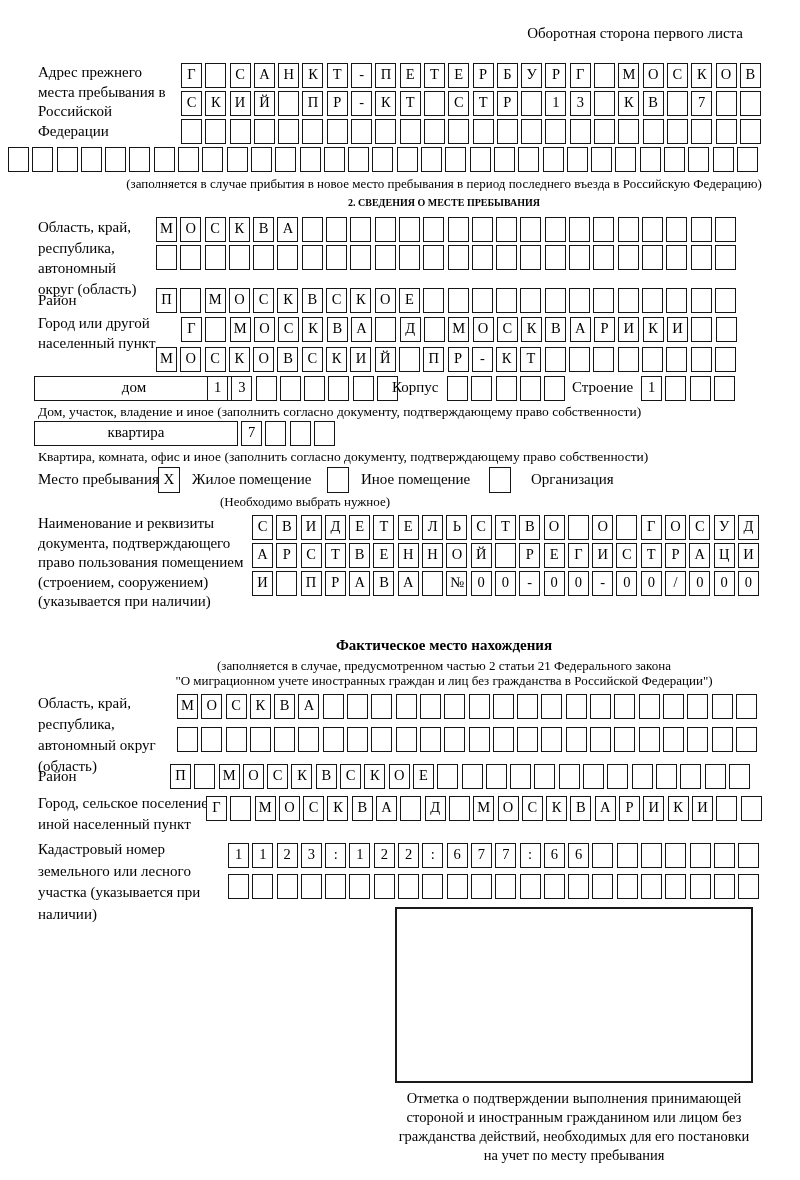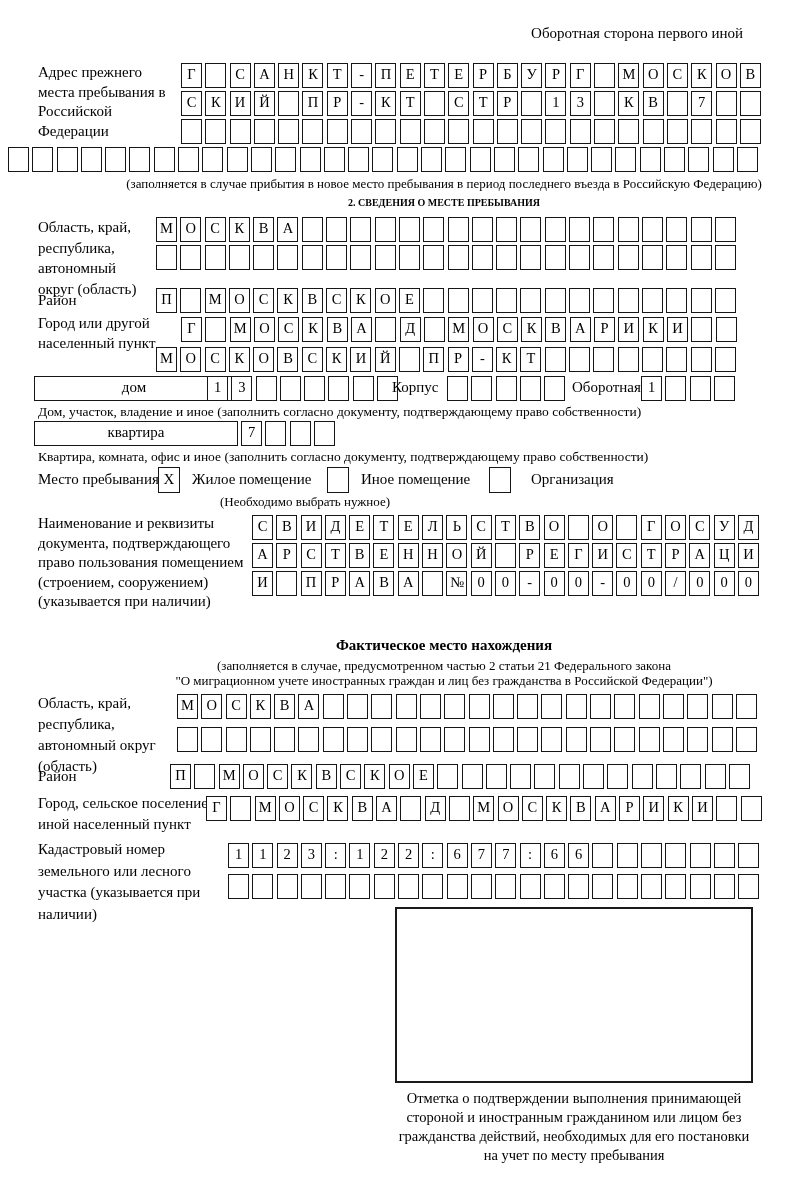--- a/index.html
+++ b/index.html
@@ -30,21 +30,21 @@
     font-size:15px;line-height:22px;
   }
   .bigbox{position:absolute;border:2px solid #1a1a1a;background:#fff;box-sizing:border-box;}
   .fullw{left:8px;width:800px;padding-left:36px;}
 </style>
 </head>
 <body>
 
 <div id="page">
 
-  <div class="abs lbl" style="top:24px;right:57px;">Оборотная сторона первого иной</div>
+  <div class="abs lbl" style="top:24px;right:57px;">Оборотная сторона первого листа</div>
 
   <div class="abs lbl" style="left:38px;top:63px;width:142px;">Адрес прежнего места пребывания в Российской Федерации</div>
   <div class="boxrow" style="left:181px;top:63px;"><span class="cell">Г</span><span class="cell"></span><span class="cell">С</span><span class="cell">А</span><span class="cell">Н</span><span class="cell">К</span><span class="cell">Т</span><span class="cell">-</span><span class="cell">П</span><span class="cell">Е</span><span class="cell">Т</span><span class="cell">Е</span><span class="cell">Р</span><span class="cell">Б</span><span class="cell">У</span><span class="cell">Р</span><span class="cell">Г</span><span class="cell"></span><span class="cell">М</span><span class="cell">О</span><span class="cell">С</span><span class="cell">К</span><span class="cell">О</span><span class="cell">В</span></div>
   <div class="boxrow" style="left:181px;top:91px;"><span class="cell">С</span><span class="cell">К</span><span class="cell">И</span><span class="cell">Й</span><span class="cell"></span><span class="cell">П</span><span class="cell">Р</span><span class="cell">-</span><span class="cell">К</span><span class="cell">Т</span><span class="cell"></span><span class="cell">С</span><span class="cell">Т</span><span class="cell">Р</span><span class="cell"></span><span class="cell">1</span><span class="cell">3</span><span class="cell"></span><span class="cell">К</span><span class="cell">В</span><span class="cell"></span><span class="cell">7</span><span class="cell"></span><span class="cell"></span></div>
   <div class="boxrow" style="left:181px;top:119px;"><span class="cell"></span><span class="cell"></span><span class="cell"></span><span class="cell"></span><span class="cell"></span><span class="cell"></span><span class="cell"></span><span class="cell"></span><span class="cell"></span><span class="cell"></span><span class="cell"></span><span class="cell"></span><span class="cell"></span><span class="cell"></span><span class="cell"></span><span class="cell"></span><span class="cell"></span><span class="cell"></span><span class="cell"></span><span class="cell"></span><span class="cell"></span><span class="cell"></span><span class="cell"></span><span class="cell"></span></div>
   <div class="boxrow" style="left:8px;top:147px;"><span class="cell"></span><span class="cell"></span><span class="cell"></span><span class="cell"></span><span class="cell"></span><span class="cell"></span><span class="cell"></span><span class="cell"></span><span class="cell"></span><span class="cell"></span><span class="cell"></span><span class="cell"></span><span class="cell"></span><span class="cell"></span><span class="cell"></span><span class="cell"></span><span class="cell"></span><span class="cell"></span><span class="cell"></span><span class="cell"></span><span class="cell"></span><span class="cell"></span><span class="cell"></span><span class="cell"></span><span class="cell"></span><span class="cell"></span><span class="cell"></span><span class="cell"></span><span class="cell"></span><span class="cell"></span><span class="cell"></span></div>
   <div class="abs cap center fullw" style="top:177px;">(заполняется в случае прибытия в новое место пребывания в период последнего въезда в Российскую Федерацию)</div>
 
   <div class="abs bold center fullw" style="top:197px;font-size:10px;">2. СВЕДЕНИЯ О МЕСТЕ ПРЕБЫВАНИЯ</div>
 
@@ -58,21 +58,21 @@
   <div class="abs lbl" style="left:38px;top:313px;width:150px;line-height:20px;">Город или другой населенный пункт</div>
   <div class="boxrow" style="left:181px;top:317px;"><span class="cell">Г</span><span class="cell"></span><span class="cell">М</span><span class="cell">О</span><span class="cell">С</span><span class="cell">К</span><span class="cell">В</span><span class="cell">А</span><span class="cell"></span><span class="cell">Д</span><span class="cell"></span><span class="cell">М</span><span class="cell">О</span><span class="cell">С</span><span class="cell">К</span><span class="cell">В</span><span class="cell">А</span><span class="cell">Р</span><span class="cell">И</span><span class="cell">К</span><span class="cell">И</span><span class="cell"></span><span class="cell"></span></div>
 
   <div class="abs lbl" style="left:38px;top:349px;margin-top:34px;">Улица</div>
   <div class="boxrow" style="left:156px;top:347px;"><span class="cell">М</span><span class="cell">О</span><span class="cell">С</span><span class="cell">К</span><span class="cell">О</span><span class="cell">В</span><span class="cell">С</span><span class="cell">К</span><span class="cell">И</span><span class="cell">Й</span><span class="cell"></span><span class="cell">П</span><span class="cell">Р</span><span class="cell">-</span><span class="cell">К</span><span class="cell">Т</span><span class="cell"></span><span class="cell"></span><span class="cell"></span><span class="cell"></span><span class="cell"></span><span class="cell"></span><span class="cell"></span><span class="cell"></span></div>
 
   <div class="widebox" style="left:34px;top:376px;width:200px;">дом</div>
   <div class="boxrow" style="left:207px;top:376px;"><span class="cell">1</span><span class="cell">3</span><span class="cell"></span><span class="cell"></span><span class="cell"></span><span class="cell"></span><span class="cell"></span><span class="cell"></span></div>
   <div class="abs lbl" style="left:392px;top:378px;">Корпус</div>
   <div class="boxrow" style="left:447px;top:376px;"><span class="cell"></span><span class="cell"></span><span class="cell"></span><span class="cell"></span><span class="cell"></span></div>
-  <div class="abs lbl" style="left:572px;top:378px;">Оборотная</div>
+  <div class="abs lbl" style="left:572px;top:378px;">Строение</div>
   <div class="boxrow" style="left:641px;top:376px;"><span class="cell">1</span><span class="cell"></span><span class="cell"></span><span class="cell"></span></div>
   <div class="abs cap15" style="left:38px;top:404px;">Дом, участок, владение и иное (заполнить согласно документу, подтверждающему право собственности)</div>
 
   <div class="widebox" style="left:34px;top:421px;width:204px;">квартира</div>
   <div class="boxrow" style="left:241px;top:421px;"><span class="cell">7</span><span class="cell"></span><span class="cell"></span><span class="cell"></span></div>
   <div class="abs cap15" style="left:38px;top:449px;">Квартира, комната, офис и иное (заполнить согласно документу, подтверждающему право собственности)</div>
 
   <div class="abs lbl" style="left:38px;top:470px;">Место пребывания:</div>
   <div class="chk" style="left:158px;top:467px;">X</div>
   <div class="abs lbl" style="left:192px;top:470px;">Жилое помещение</div>

